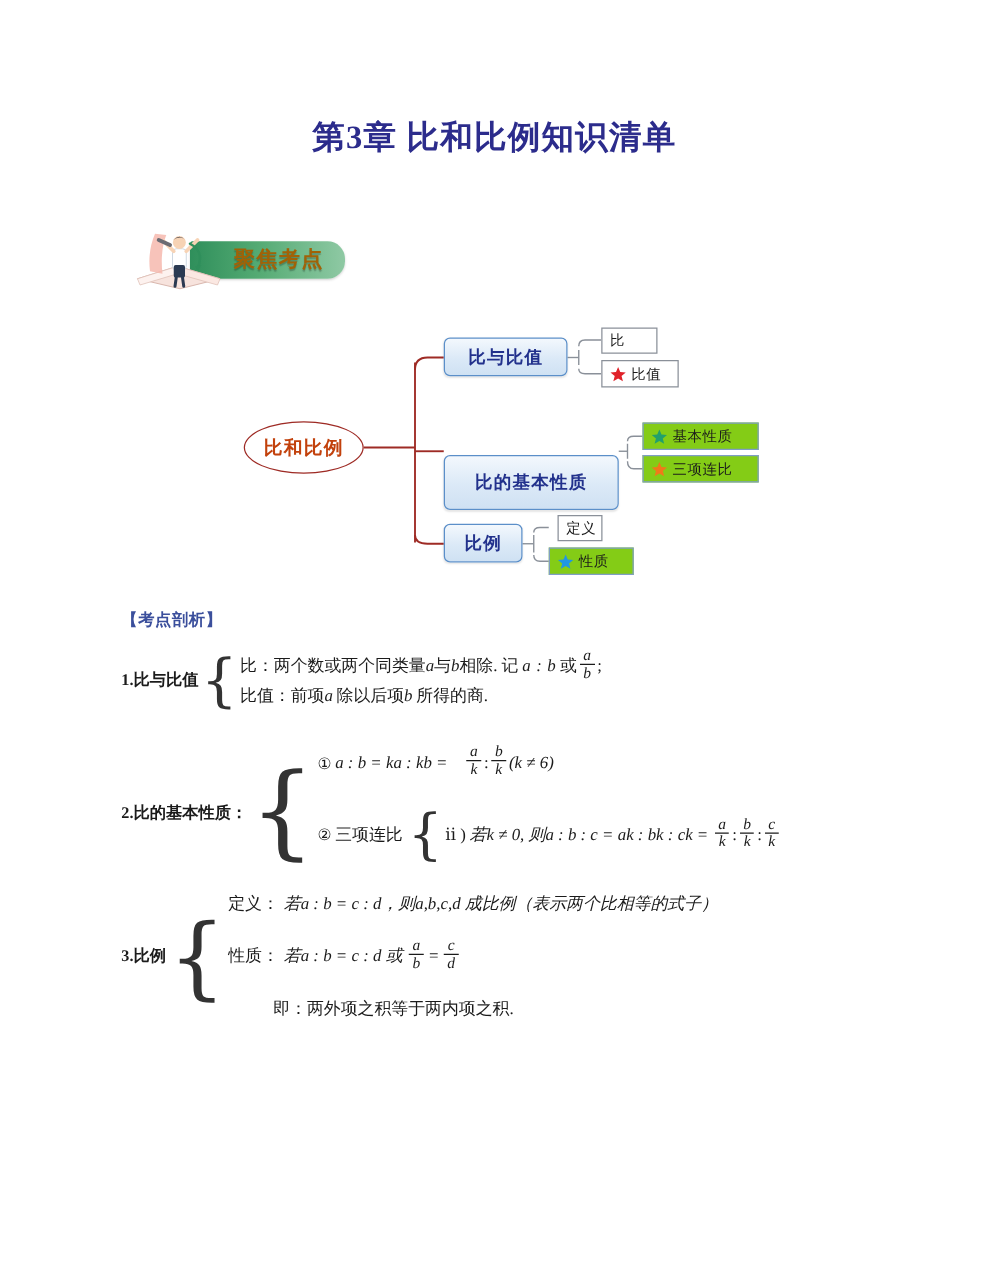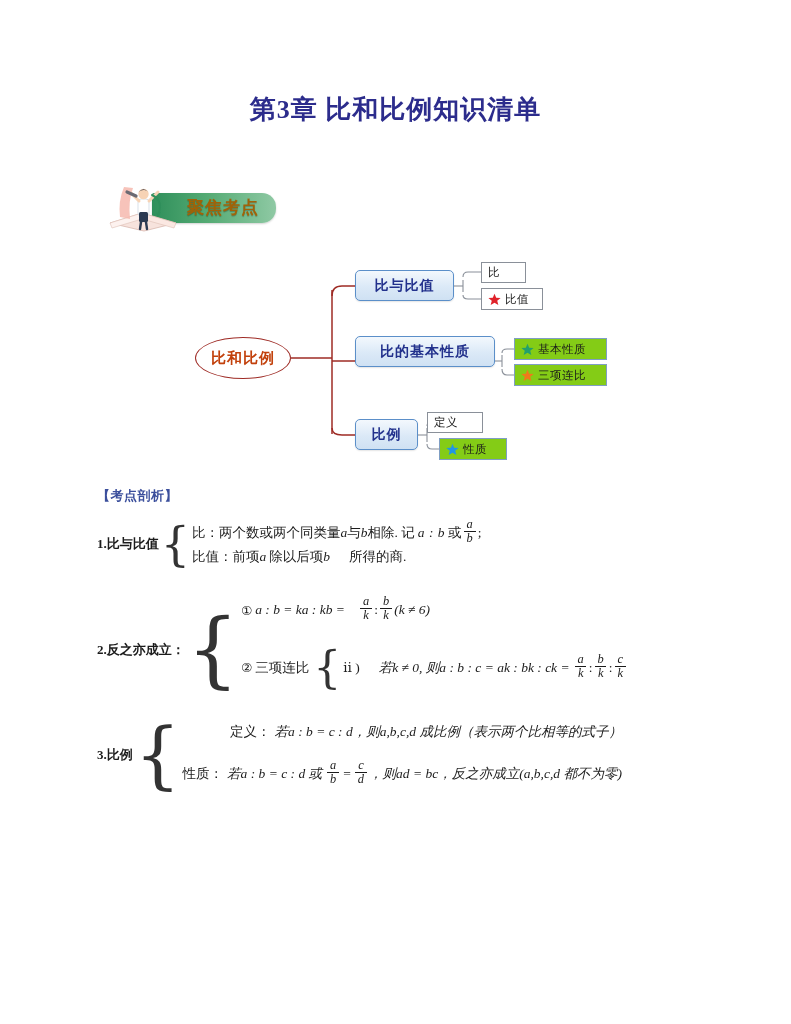--- a/index.html
+++ b/index.html
@@ -94,21 +94,21 @@
     display: flex;
     align-items: center;
     justify-content: center;
     font-size: 14px;
     font-weight: bold;
     color: #22318c;
     letter-spacing: 1px;
     box-shadow: 0 1px 1.5px rgba(0,0,0,0.10);
   }
   #branch-0 { left: 355px; top: 270px; width: 99px; height: 31px; }
-  #branch-1 { left: 355px; top: 336px; width: 140px; height: 31px; }
+  #branch-1 { left: 355px; top: 364px; width: 140px; height: 44px; }
   #branch-2 { left: 355px; top: 419px; width: 63px;  height: 31px; }
 
   .node-leaf {
     position: absolute;
     box-sizing: border-box;
     border: 1.1px solid #8a9099;
     background: #ffffff;
     display: flex;
     align-items: center;
     font-size: 11.5px;
@@ -124,21 +124,21 @@
     display: inline-block;
     width: 13px;
     height: 13px;
     margin-right: 4px;
     flex: none;
   }
   #leaf-0 { left: 481px; top: 262px; width: 45px;  height: 21px; }
   #leaf-1 { left: 481px; top: 288px; width: 62px;  height: 22px; }
   #leaf-2 { left: 514px; top: 338px; width: 93px;  height: 22px; }
   #leaf-3 { left: 514px; top: 364px; width: 93px;  height: 22px; }
-  #leaf-4 { left: 427px; top: 412px; width: 56px;  height: 21px; font-family: Liberation Mono, monospace; }
+  #leaf-4 { left: 446px; top: 412px; width: 36px;  height: 21px; font-family: Liberation Mono, monospace; }
   #leaf-5 { left: 439px; top: 438px; width: 68px;  height: 22px; }
 
   
   .section-head {
     position: absolute;
     left: 97px;
     top: 487px;
     font-family: "Liberation Sans", sans-serif;
     font-size: 13px;
     font-weight: bold;
@@ -318,28 +318,28 @@
   <span class="lbl">比与比值</span>
   <span class="brace" style="font-size:46px;">{</span>
   <span class="stack">
     <span class="line">
       <span>比：两个数或两个同类量</span><span class="it">a</span><span>与</span><span class="it">b</span><span>相除. 记</span><span class="it ratio" style="margin:0 3px;">a : b</span><span>或</span><span class="frac">
           <span class="num it">a</span>
           <span class="den it">b</span>
         </span><span>;</span>
     </span>
     <span class="line">
-      <span>比值：前项</span><span class="it">a</span><span style="margin-left:3px;">除以后项</span><span class="it">b</span><span style="margin-left:19px;">所得的商.</span>
+      <span>比值：前项</span><span class="it">a</span><span style="margin-left:3px;">除以后项</span><span class="it">b</span><span style="margin-left:3px;">所得的商.</span>
     </span>
   </span>
 </div>
 
 <div class="body-block row" id="blk2">
   <span class="lbl">2.</span>
-  <span class="lbl">反之亦成立：</span>
+  <span class="lbl">比的基本性质：</span>
   <span class="brace" style="font-size:82px;">{</span>
   <span class="stack" style="gap:10px;">
 
     <span class="line sub-row">
       <span class="circ">①</span>
         <span class="it" style="margin-right:13px;">a : b = ka : kb =</span>
         <span class="frac">
           <span class="num it">a</span>
           <span class="den it">k</span>
         </span>
@@ -351,21 +351,21 @@
         <span class="it">(k ≠ 6)</span>
     </span>
 
     <span class="line sub-row">
       <span class="circ">②</span>
         <span style="margin-right:2px;">三项连比</span>
       <span class="brace" style="font-size:44px;">{</span>
       <span class="stack">
         <span class="line sub-row">
           <span style="margin-right:3px;">ⅱ )</span>
-            <span class="it" style="margin-right:3px;margin-left:16px;">若k ≠ 0, 则a : b : c = ak : bk : ck =</span>
+            <span class="it" style="margin-right:3px;">若k ≠ 0, 则a : b : c = ak : bk : ck =</span>
             <span class="frac">
               <span class="num it">a</span>
               <span class="den it">k</span>
             </span>
             <span>:</span>
             <span class="frac">
               <span class="num it">b</span>
               <span class="den it">k</span>
             </span>
             <span>:</span>
@@ -377,32 +377,34 @@
       </span>
     </span>
 
   </span>
 </div>
 
 <div class="body-block row" id="blk3">
   <span class="lbl">3.</span>
   <span class="lbl">比例</span>
   <span class="brace" style="font-size:72px;">{</span>
-  <span class="stack" style="gap:18px;text-align:right;">
+  <span class="stack" style="gap:18px;">
     <span class="line">
       <span>定义：</span><span class="it" style="margin-left:4px;">若a : b = c : d，则a,b,c,d 成比例（表示两个比相等的式子）</span>
     </span>
     <span class="line sub-row">
       <span>性质：</span>
         <span class="it" style="margin:0 3px 0 4px;">若a : b = c : d 或</span>
         <span class="frac">
           <span class="num it">a</span>
           <span class="den it">b</span>
         </span>
         <span style="margin:0 2px;">=</span>
         <span class="frac">
           <span class="num it">c</span>
           <span class="den it">d</span>
         </span>
-        <span class="it">，则ad = bc，反之亦成立(a,b,c,d 都不为零)</span>
+    </span>
+    <span class="line" style="padding-left:36px;">
+      <span>即：两外项之积等于两内项之积.</span>
     </span>
   </span>
 </div>
 
 </body></html>

